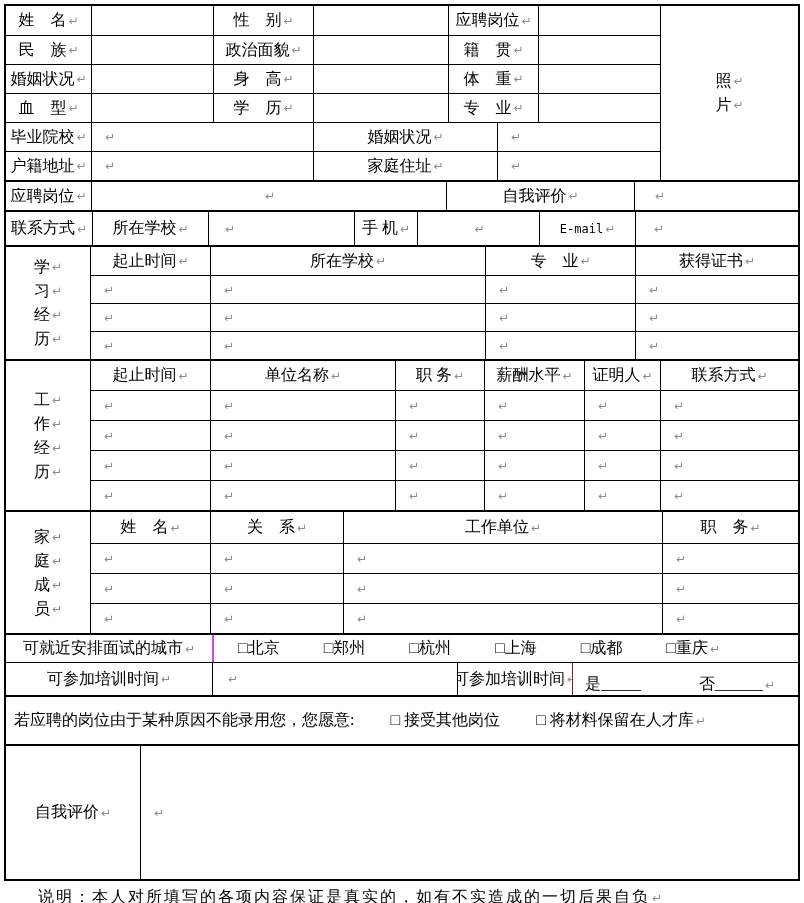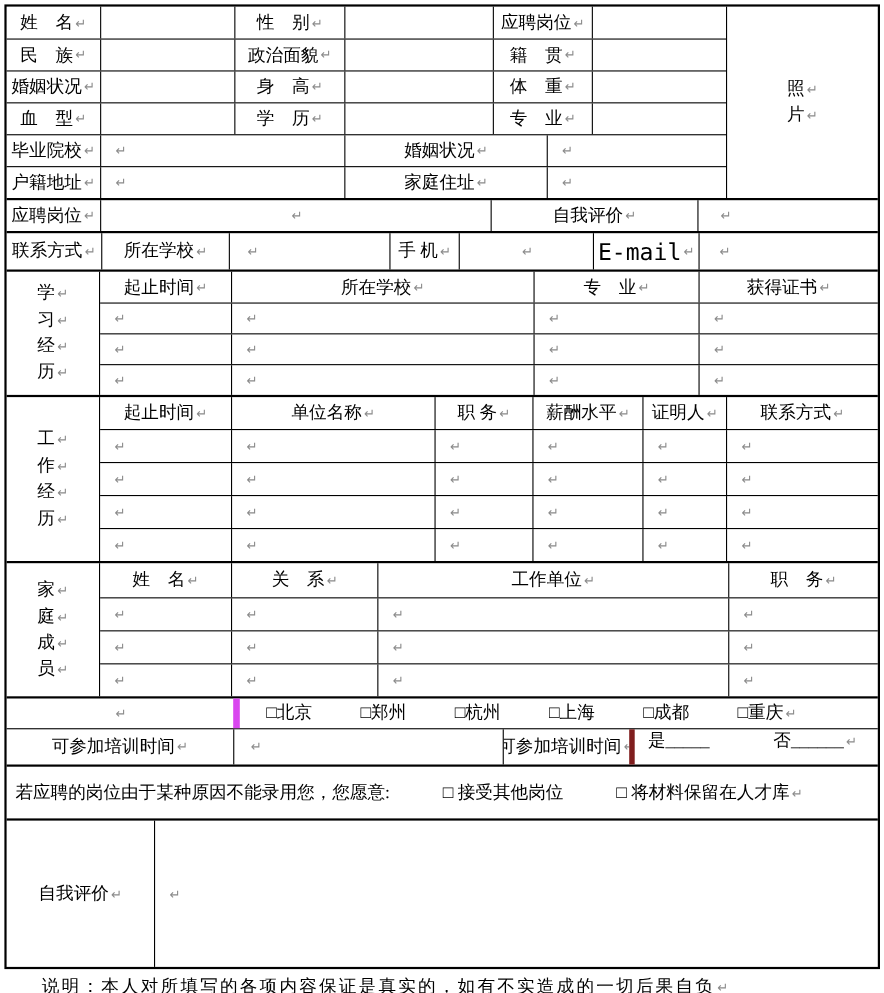--- a/index.html
+++ b/index.html
@@ -28,24 +28,24 @@
   .secA { display: flex; }
   .aleft { width: 654px; flex: 0 0 auto; }
   .photo { flex: 1; border-left: 1px solid #000; display: flex; flex-direction: column;
            align-items: center; justify-content: center; }
   .photo .ln, .vlab .ln { line-height: 24px; display: flex; align-items: center; }
   .vcol { display: flex; }
   .vlab { width: 85px; flex: 0 0 auto; border-right: 1px solid #000; display: flex;
           flex-direction: column; align-items: center; justify-content: center; }
   .vright { flex: 1 1 auto; display: flex; flex-direction: column; }
   .vright .row:first-child { border-top: none; }
-  .mono { font-family: "DejaVu Sans Mono", "Liberation Mono", monospace; font-size: 21px; }
-  .cities { flex: 1 1 auto; display: flex; align-items: center; padding-left: 24px; gap: 44px; border-left: 6px solid #d946ef; }
-  .yesno { flex: 1 1 auto; display: flex; align-items: flex-start; padding-left: 12px; gap: 58px; border-left: 5px solid #7f1d1d; }
-  .alt { display: flex; align-items: center; padding-left: 8px; gap: 48px; }
+  .mono { font-family: "DejaVu Sans Mono", "Liberation Mono", monospace; font-size: 12px; }
+  .cities { flex: 1 1 auto; display: flex; align-items: center; padding-left: 24px; gap: 44px; border-left: 2px solid #d946ef; }
+  .yesno { flex: 1 1 auto; display: flex; align-items: flex-end; padding-left: 12px; gap: 58px; border-left: 1px solid #7f1d1d; }
+  .alt { display: flex; align-items: center; padding-left: 8px; gap: 36px; }
   .grp { display: flex; align-items: center; }
   .foot { margin: 6px 0 0 38px; letter-spacing: 2px; display: flex; align-items: center; }
 </style>
 </head>
 <body>
 
 <div class="tbl">
 
   <div class="secA" style="border-top:none;">
     <div class="aleft">
@@ -502,20 +502,21 @@
         <div class="c val last">
             <span class="pm">↵</span>
           </div>
       </div>
     </div>
   </div>
 
   <div class="sec">
     <div class="row h27">
       <div class="c lab" style="width:206px">
+          <span>可就近安排面试的城市</span>
           <span class="pm">↵</span>
         </div>
       <div class="cities">
         <span>□北京</span>
         <span>□郑州</span>
         <span>□杭州</span>
         <span>□上海</span>
         <span>□成都</span>
         <span class="grp" style="gap:0">
             <span>□重庆</span>

